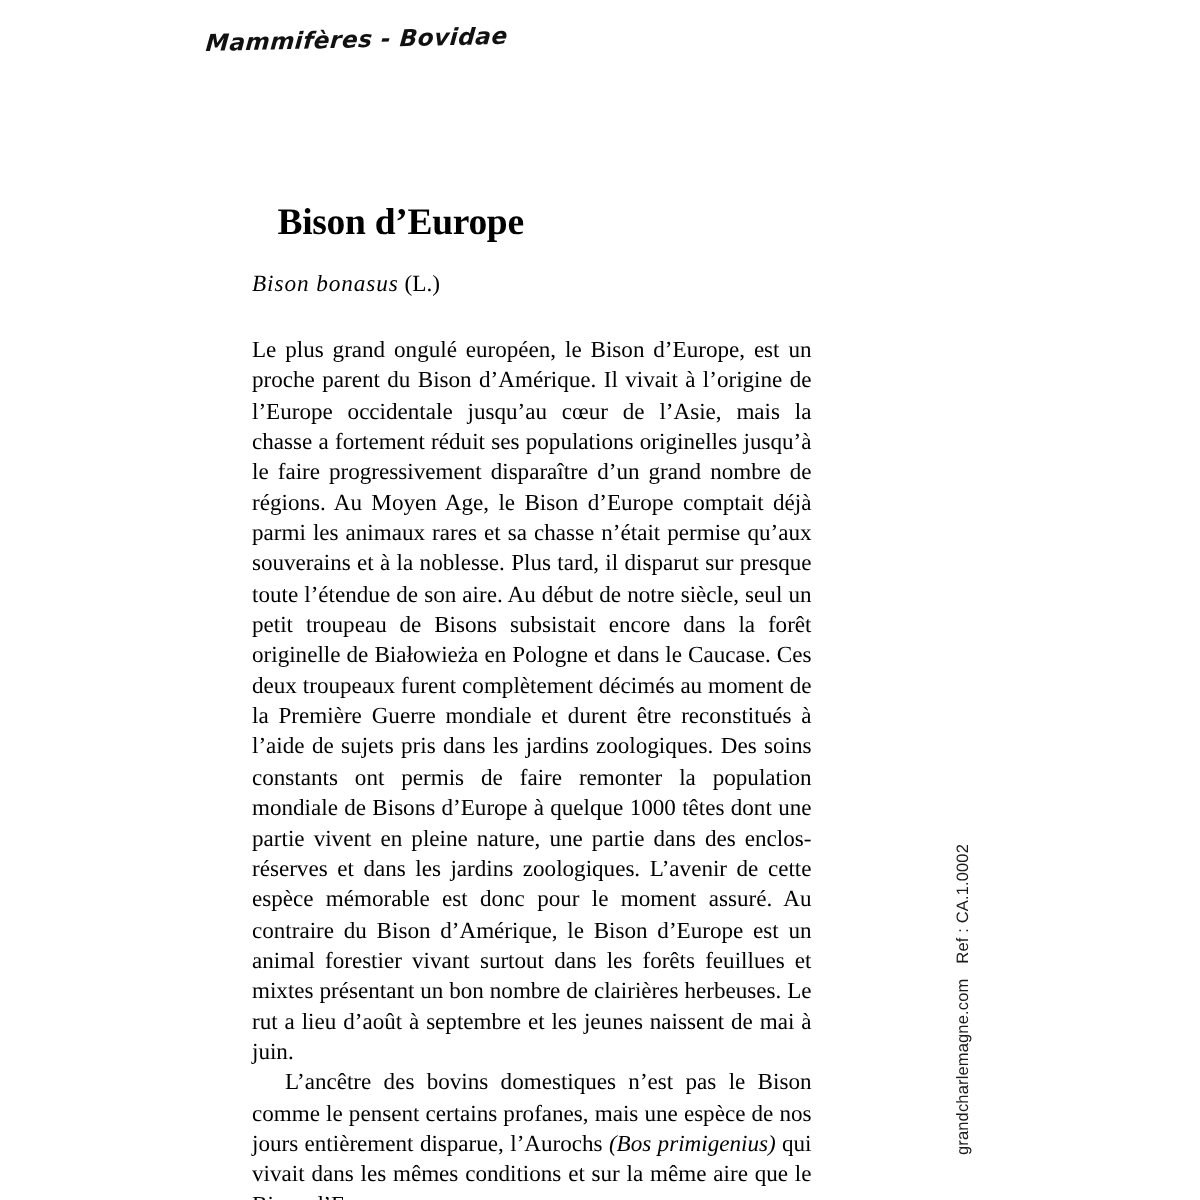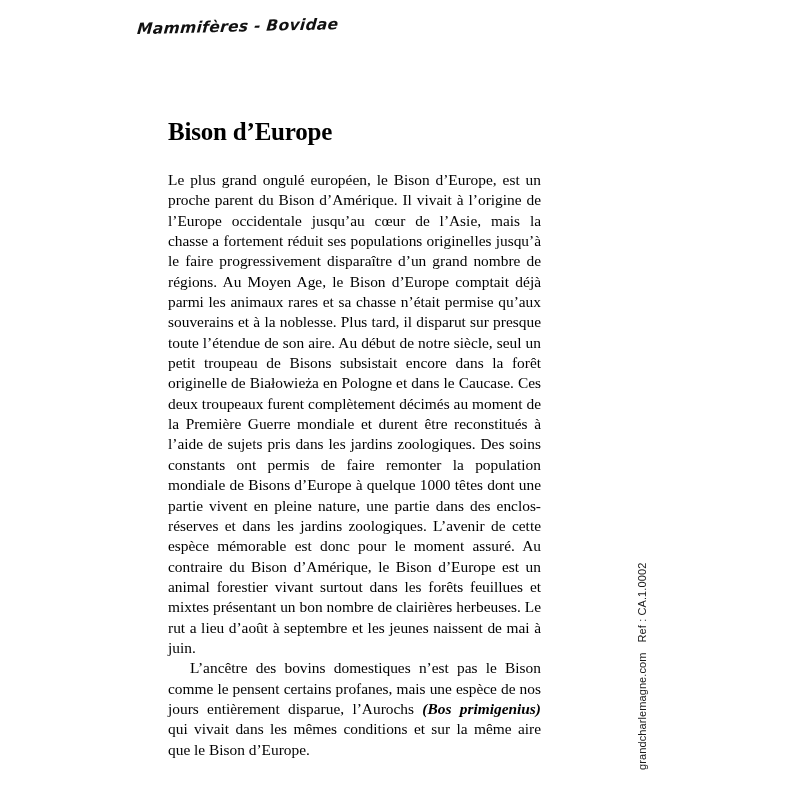--- a/index.html
+++ b/index.html
@@ -57,21 +57,21 @@
     top: 118px;
     width: 373px;
   }
 
   #species-title {
     font-family: "Liberation Serif", "DejaVu Serif", serif;
     font-weight: 700;
     font-size: 25px;
     line-height: 28px;
     letter-spacing: -0.2px;
-    margin: 0;
+    margin: 17px;
   }
 
   #species-binomial {
     font-size: 15.5px;
     line-height: 20px;
     margin: 3px 0 0 0;
     white-space: nowrap;
   }
   #species-binomial .latin-name {
     font-style: italic;
@@ -92,21 +92,20 @@
   }
   #paragraph-intro {
     margin-top: 24px;
   }
   #paragraph-aurochs {
     margin-top: 0;
     text-indent: 22px;
   }
   .body-paragraph em {
     font-style: italic;
-    font-weight: bold;
   }
 
   
   #margin-credit {
     position: absolute;
     left: 636px;
     top: 770px;
     transform-origin: left top;
     transform: rotate(-90deg);
     font-family: "Liberation Sans", "DejaVu Sans", sans-serif;
@@ -122,20 +121,23 @@
 
 <div id="page">
 
   <div id="family-header">Mammifères - Bovidae</div>
 
 
   <div id="article">
 
     <h1 id="species-title">Bison d’Europe</h1>
 
+    <p id="species-binomial">
+      <span class="latin-name">Bison bonasus</span> <span class="authority">(L.)</span>
+    </p>
 
     <p id="paragraph-intro" class="body-paragraph">Le plus grand ongulé européen, le Bison d’Europe, est un proche parent du Bison d’Amérique. Il vivait à l’origine de l’Europe occidentale jusqu’au cœur de l’Asie, mais la chasse a fortement réduit ses populations originelles jusqu’à le faire progressivement disparaître d’un grand nombre de régions. Au Moyen Age, le Bison d’Europe comptait déjà parmi les animaux rares et sa chasse n’était permise qu’aux souverains et à la noblesse. Plus tard, il disparut sur presque toute l’étendue de son aire. Au début de notre siècle, seul un petit troupeau de Bisons subsistait encore dans la forêt originelle de Białowieża en Pologne et dans le Caucase. Ces deux troupeaux furent complètement décimés au moment de la Première Guerre mondiale et durent être reconstitués à l’aide de sujets pris dans les jardins zoologiques. Des soins constants ont permis de faire remonter la population mondiale de Bisons d’Europe à quelque 1000 têtes dont une partie vivent en pleine nature, une partie dans des enclos-réserves et dans les jardins zoologiques. L’avenir de cette espèce mémorable est donc pour le moment assuré. Au contraire du Bison d’Amérique, le Bison d’Europe est un animal forestier vivant surtout dans les forêts feuillues et mixtes présentant un bon nombre de clairières herbeuses. Le rut a lieu d’août à septembre et les jeunes naissent de mai à juin.</p>
 
     <p id="paragraph-aurochs" class="body-paragraph">
       <span>L’ancêtre des bovins domestiques n’est pas le Bison comme le pensent certains profanes, mais une espèce de nos jours entièrement disparue, l’Aurochs </span><em>(Bos primigenius)</em><span> qui vivait dans les mêmes conditions et sur la même aire que le Bison d’Europe.</span>
     </p>
 
   </div>
 
   <div id="margin-credit">

